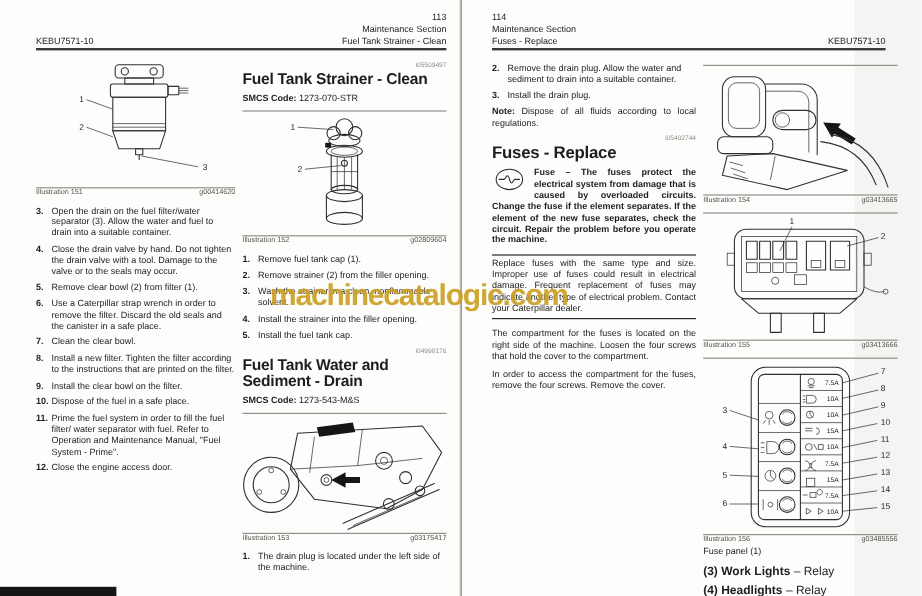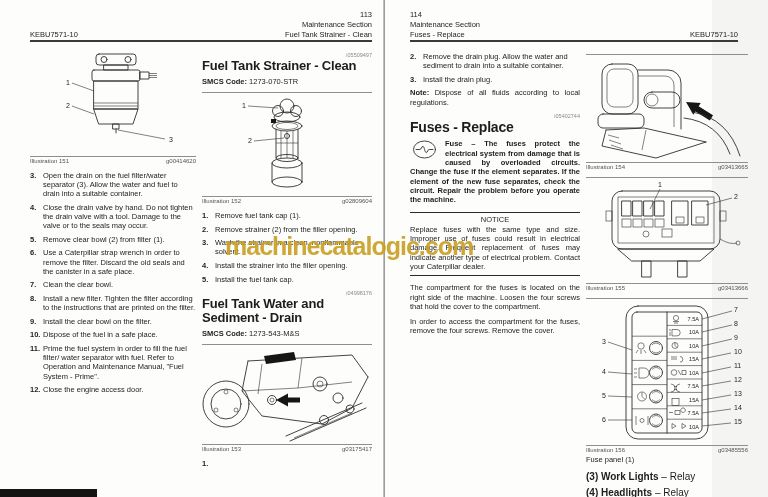--- a/index.html
+++ b/index.html
@@ -193,21 +193,21 @@
         <circle class="ln" cx="70" cy="52" r="4.5"></circle>
           <circle class="thin" cx="70" cy="52" r="2"></circle>
         <path class="fill" d="M98 49.5 h-12 v-4 L74 52 l12 6.5 v-4 h12 z"></path>
       </svg>
       <div class="illo-caption">
         <span>Illustration 153</span>
         <span>g03175417</span>
       </div>
     </div>
 
-    <div class="step"><span class="n">1.</span></div>
+    <div class="step"><span class="n">1.</span><span>The drain plug is located under the left side of the machine.</span></div>
   </div>
 </div>
 
 <div class="page" id="page-right">
   <div class="hdr">
     <div class="block-left">
       <div>114</div>
       <div>Maintenance Section</div>
       <div>Fuses - Replace</div>
     </div>
@@ -225,21 +225,20 @@
 
     <div class="fuse-block">
       <svg class="fuse-icon" viewBox="0 0 27 19">
         <ellipse cx="12.5" cy="9.5" rx="11" ry="8.5" class="ln"></ellipse>
         <path class="ln" d="M4 9.5h4c1.2 0 1.4-3 3-3s1.6 6 3.2 6 1.4-3 3-3h3.8"></path>
       </svg>
       <span>Fuse – The fuses protect the electrical system from damage that is caused by overloaded circuits. Change the fuse if the element separates. If the element of the new fuse separates, check the circuit. Repair the problem before you operate the machine.</span>
     </div>
 
     <div class="notice" style="clear:both;">
-      <div class="notice-title">NOTICE</div>
       <div class="notice-body">Replace fuses with the same type and size. Improper use of fuses could result in electrical damage. Frequent replacement of fuses may indicate another type of electrical problem. Contact your Caterpillar dealer.</div>
     </div>
 
     <div class="para">The compartment for the fuses is located on the right side of the machine. Loosen the four screws that hold the cover to the compartment.</div>
     <div class="para">In order to access the compartment for the fuses, remove the four screws. Remove the cover.</div>
   </div>
 
   <div class="col" style="left:202px;top:54px;width:162px;">
 
     <div class="illo-wrap">

